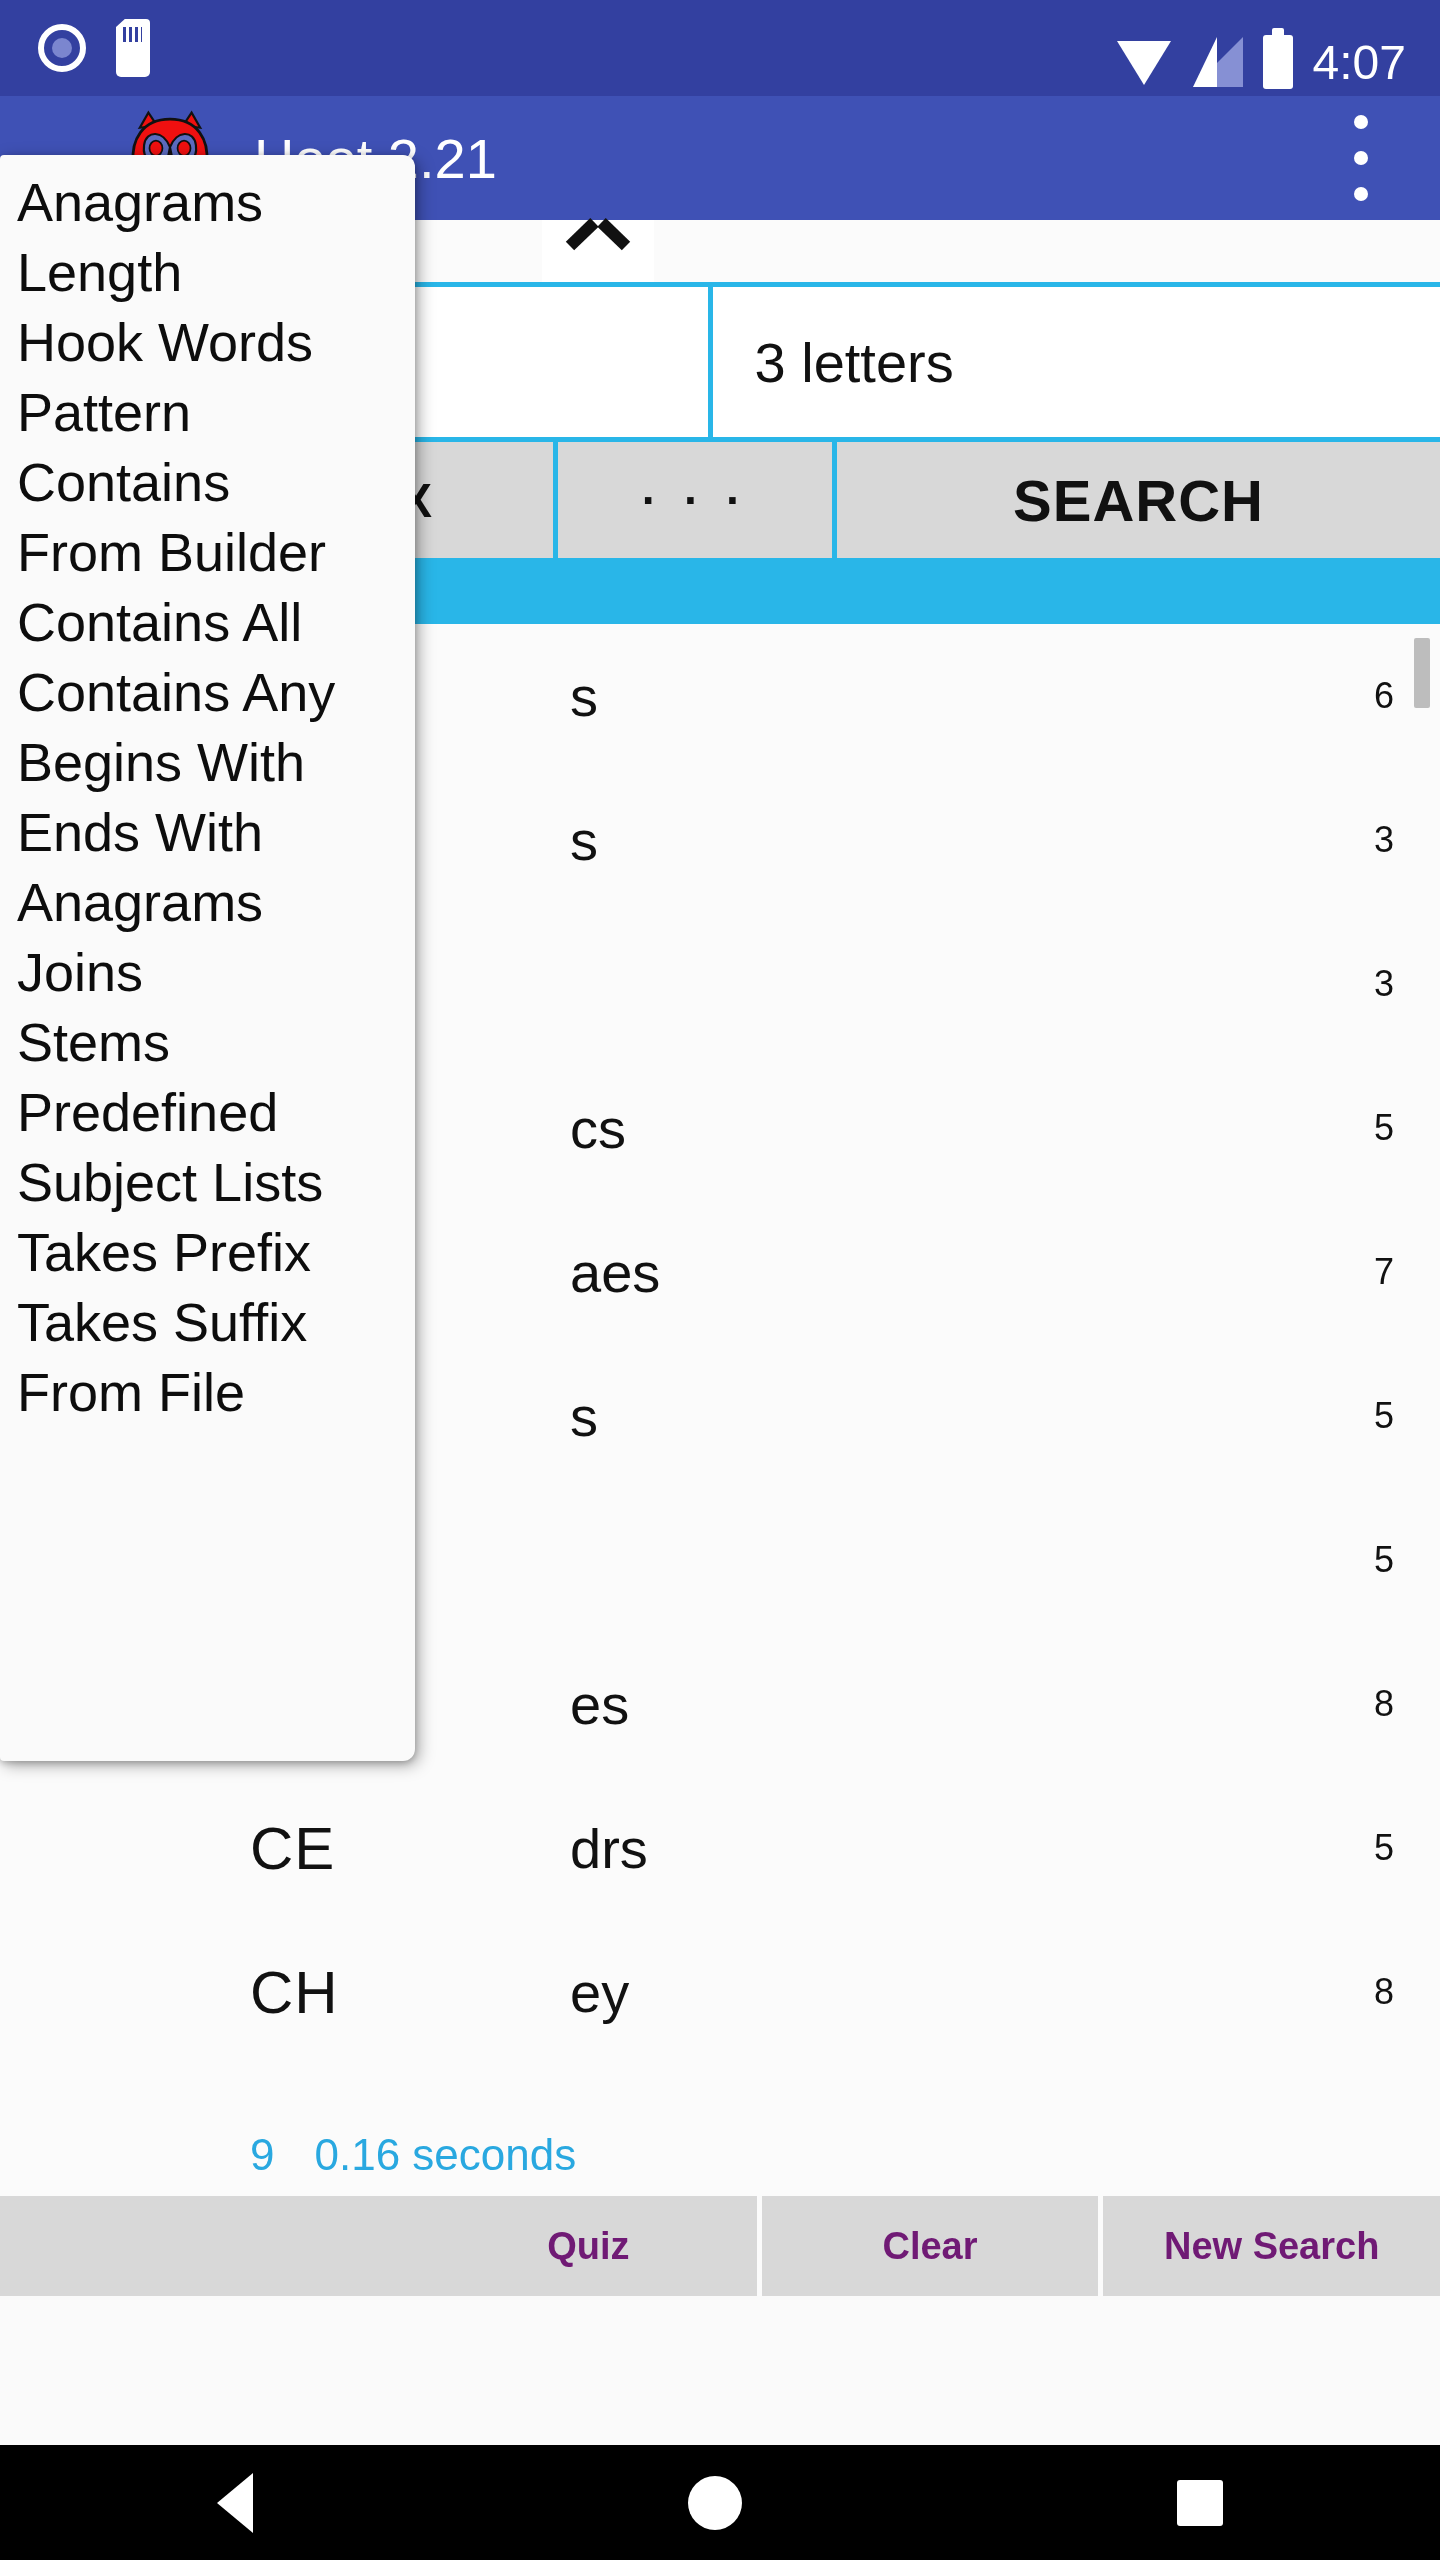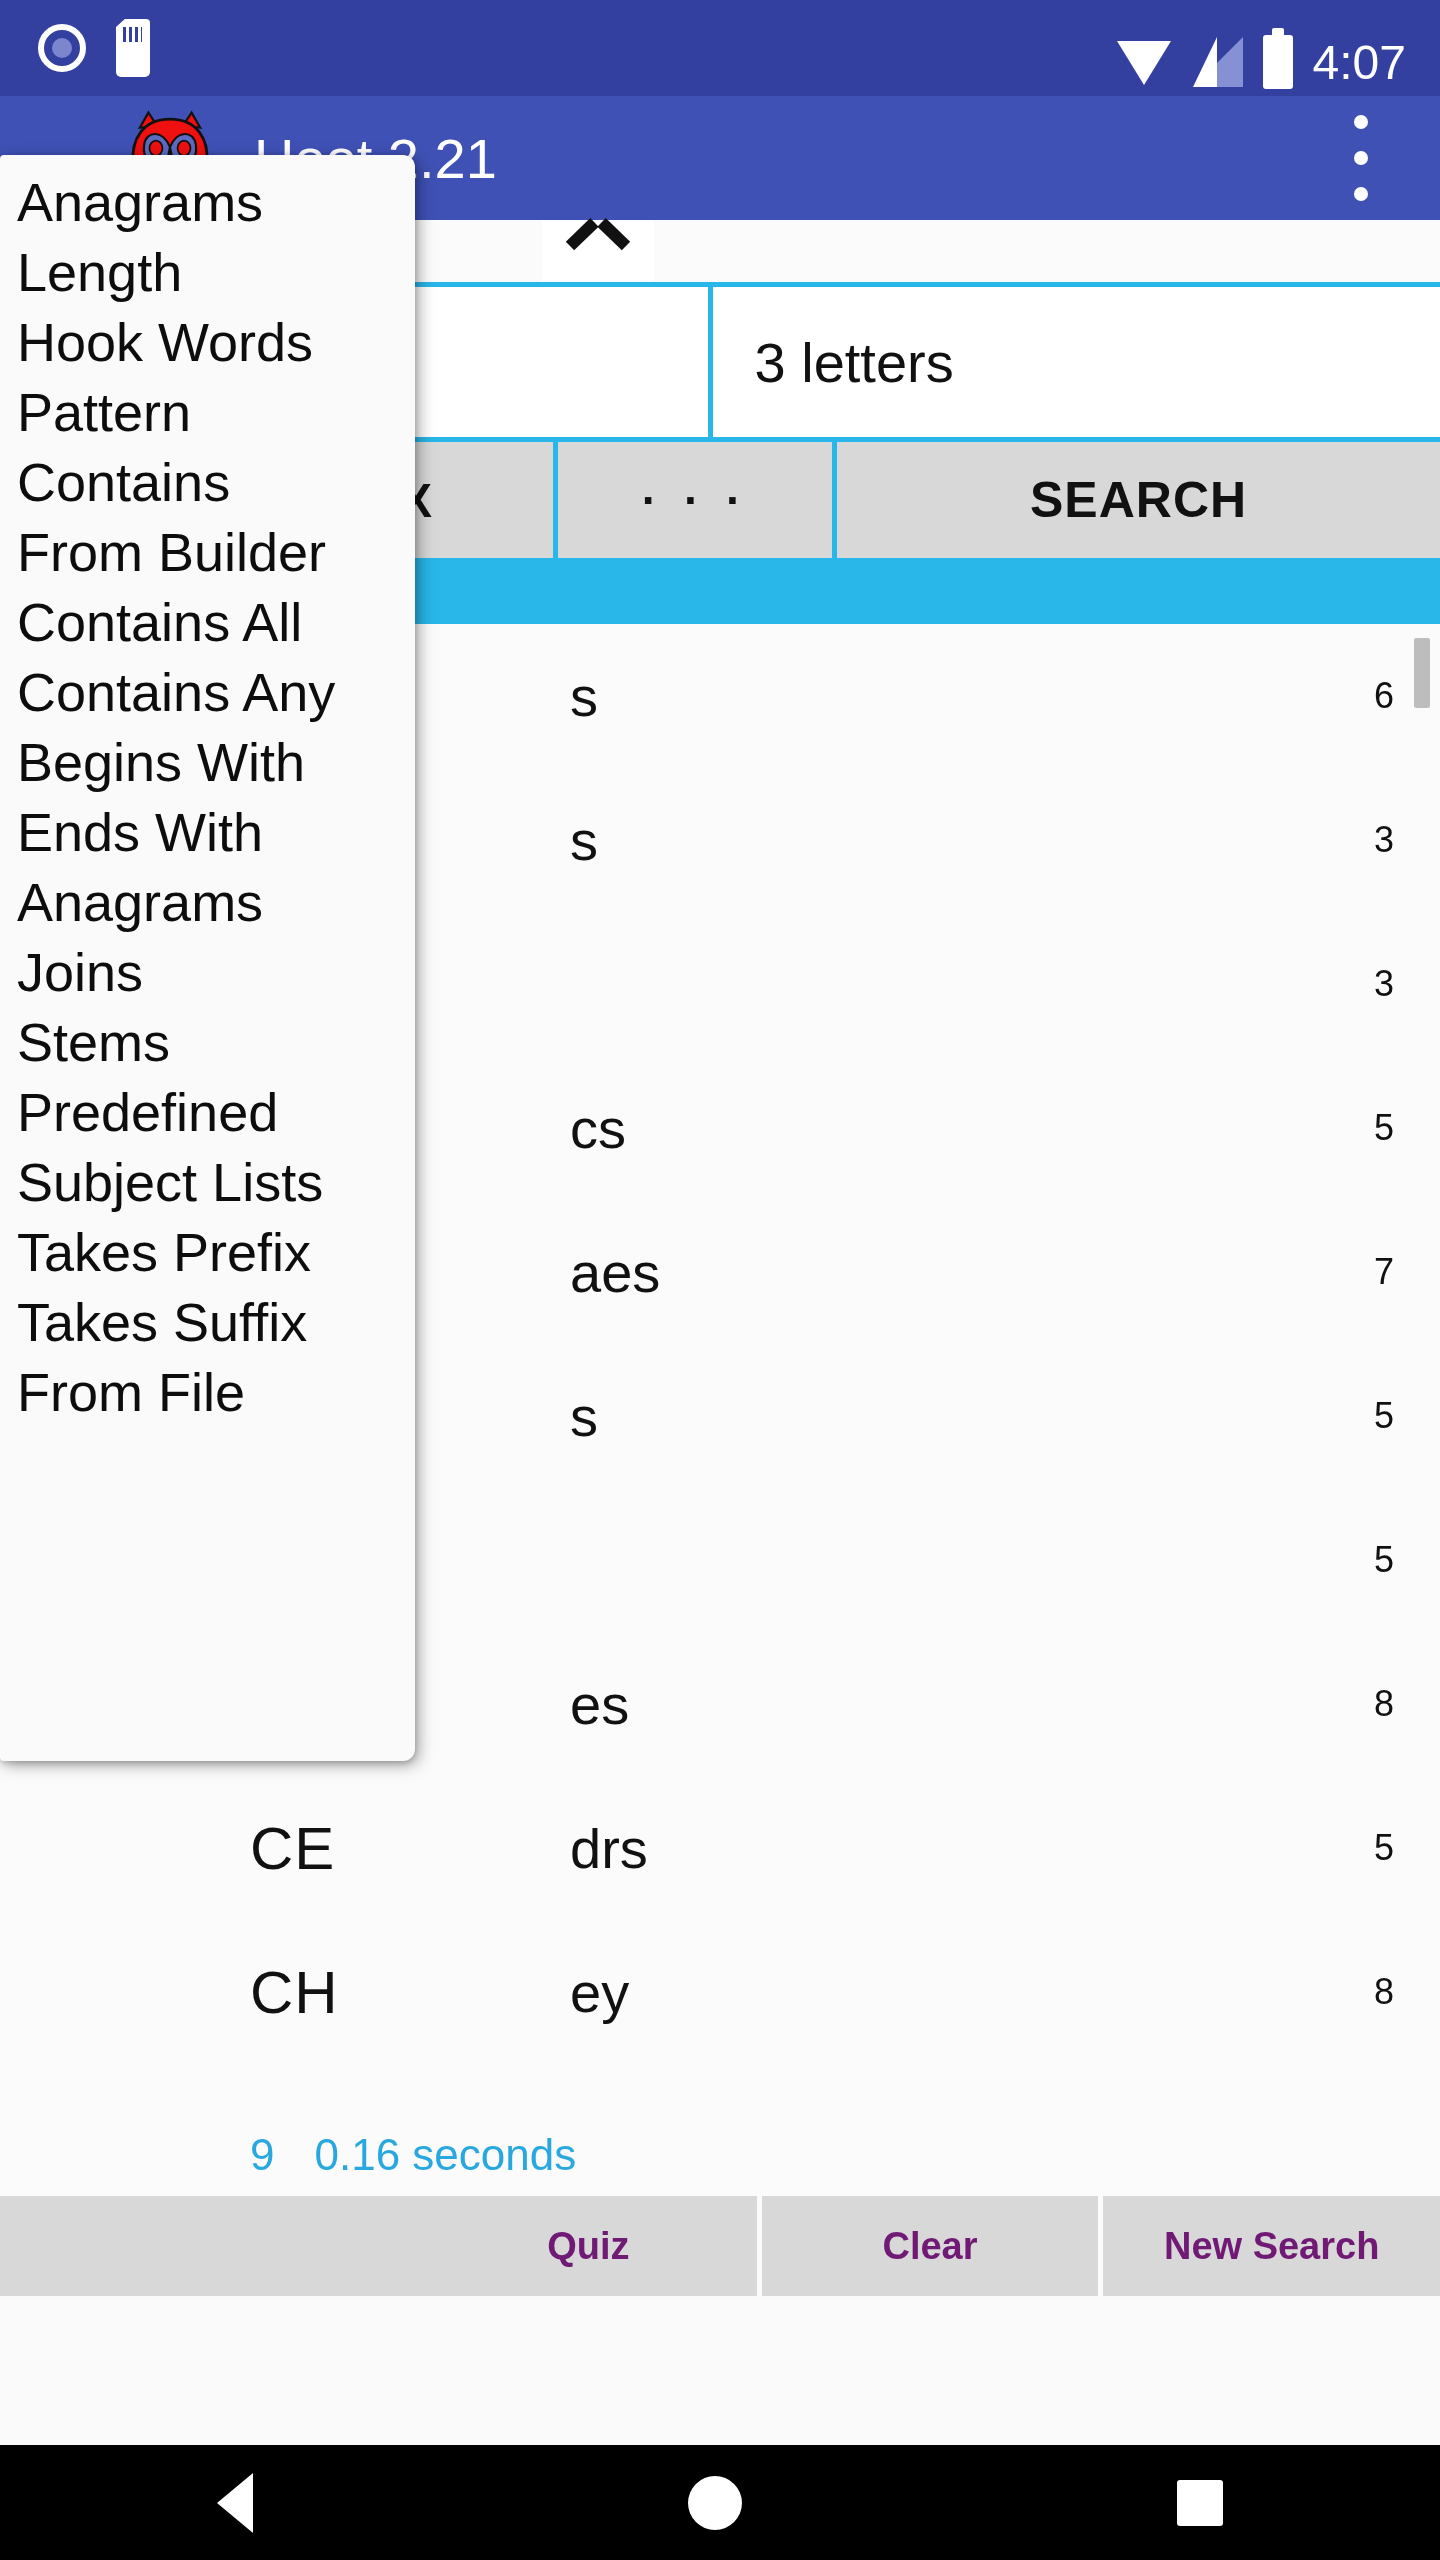--- a/index.html
+++ b/index.html
@@ -74,21 +74,21 @@
     border-right: 5px solid #29b6e8;
   }
   .field:last-child { border-right: none; }
 
   .btn-row { display:flex; background:#d8d8d8; height: 120px; border-bottom: 4px solid #29b6e8; }
   .sbtn {
     flex: 1 1 0; display:flex; align-items:center; justify-content:center;
     background:#d8d8d8; color:#111; font-size: 48px; font-weight: 700;
     border-right: 5px solid #29b6e8;
   }
-  .sbtn.search { flex: 2.2 1 0; font-size: 50px; letter-spacing: 1px; border-right: none; }
+  .sbtn.search { flex: 2.2 1 0; font-size: 58px; letter-spacing: 1px; border-right: none; }
   .sbtn.dots { font-size: 46px; letter-spacing: 7px; font-weight: 700; }
   .sbtn.qm { font-weight: 700; }
 
   .sortbar {
     height: 62px; background:#29b6e8; color:#fff; display:flex; align-items:center;
     padding-left: 20px; font-size: 42px;
   }
   .sortbar .arrow { margin: 0 4px 0 10px; }
 
   

